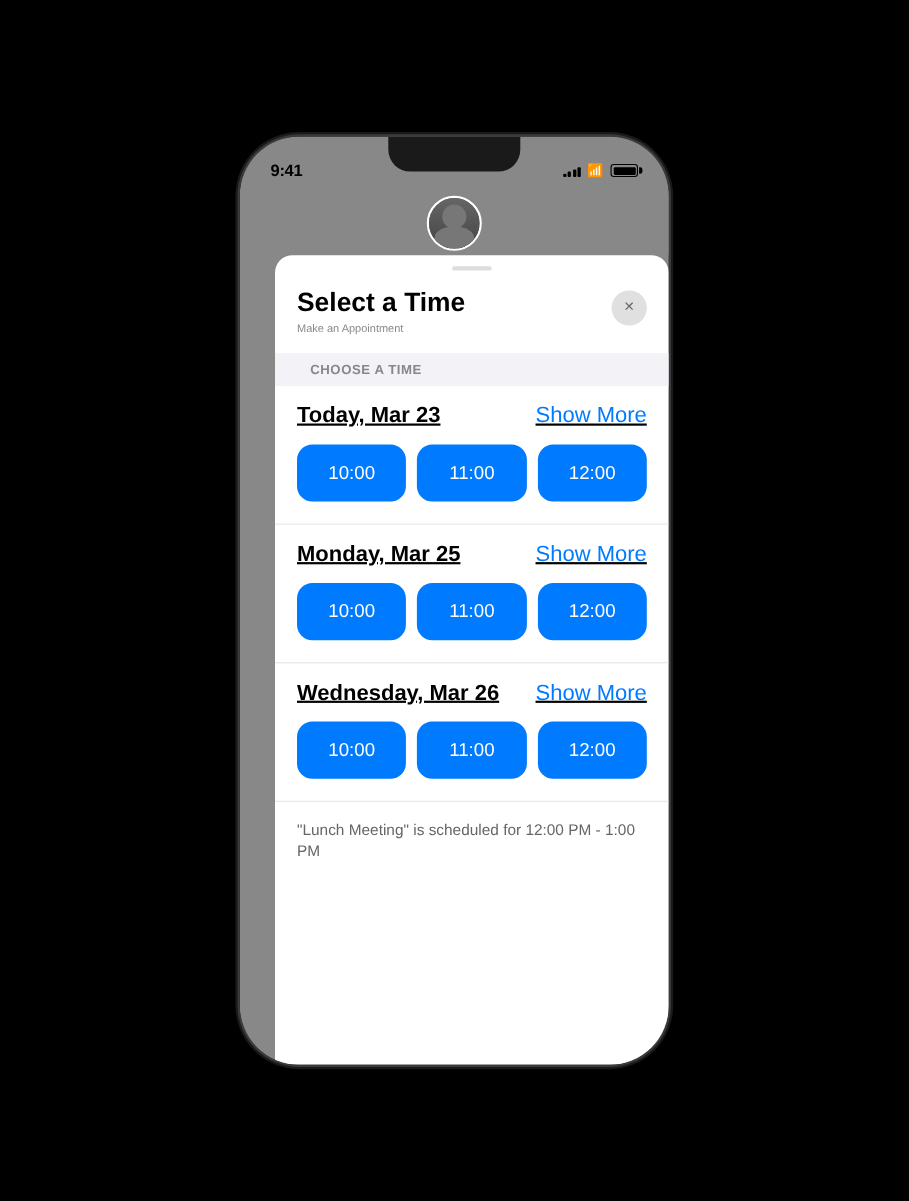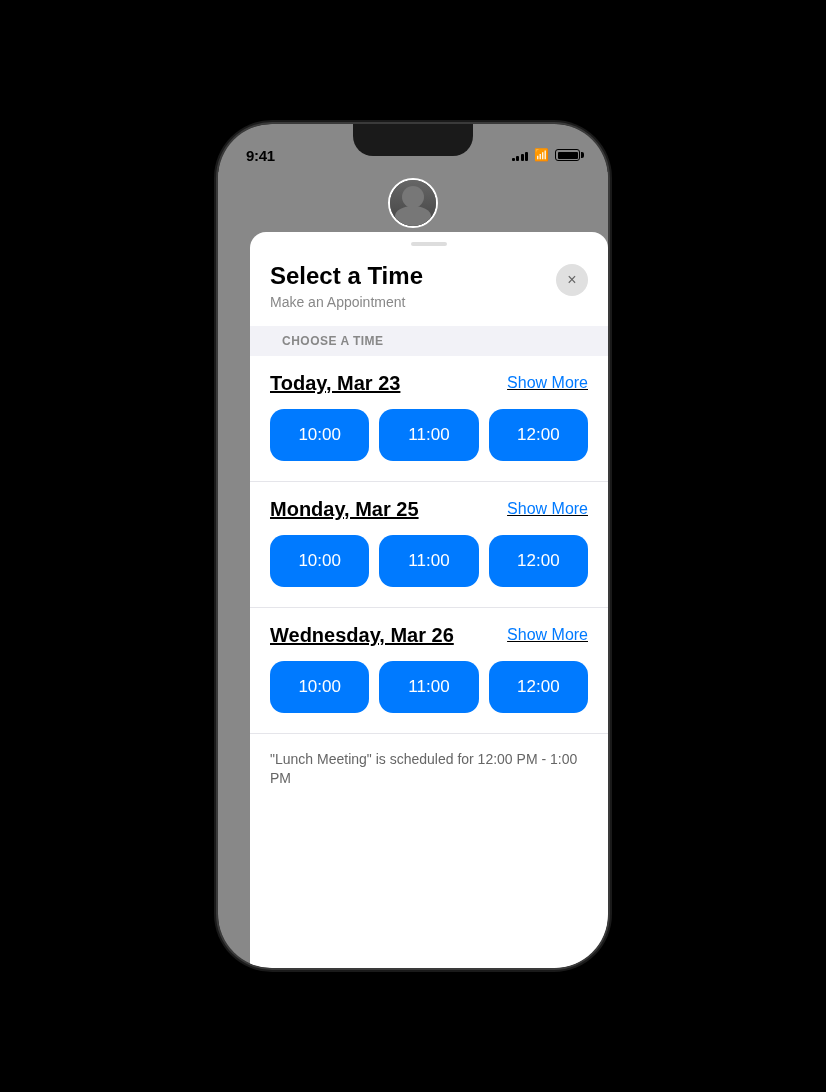--- a/index.html
+++ b/index.html
@@ -190,21 +190,21 @@
     }
 
     .sheet-title {
       font-size: 24px;
       font-weight: 700;
       color: #000;
       line-height: 1.2;
     }
 
     .sheet-subtitle {
-      font-size: 14px;
+      font-size: 10px;
       color: #888;
       margin-top: 3px;
     }
 
     .close-button {
       width: 32px;
       height: 32px;
       border-radius: 50%;
       background: #e0e0e0;
       border: none;
@@ -244,21 +244,21 @@
     .day-title {
       font-size: 20px;
       font-weight: 700;
       color: #000;
     }
 
     .show-more-btn {
       background: none;
       border: none;
       color: #007AFF;
-      font-size: 16px;
+      font-size: 20px;
       cursor: pointer;
       padding: 0;
     }
 
     .time-slots {
       display: flex;
       gap: 10px;
     }
 
     .time-slot-btn {

